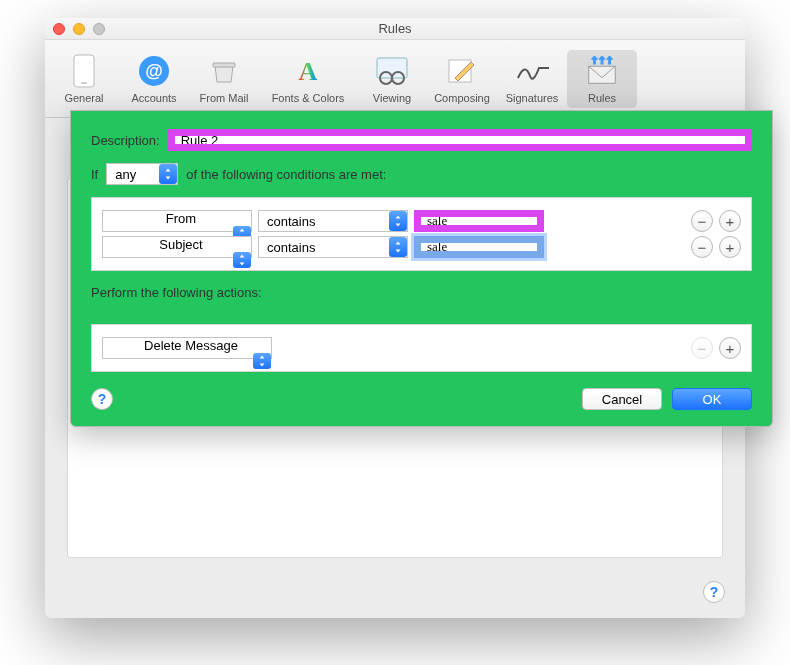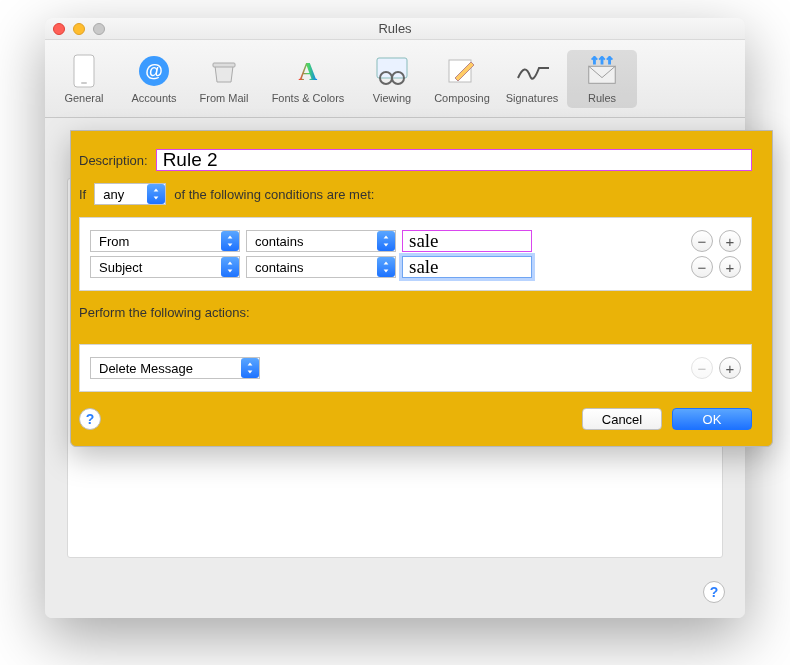--- a/index.html
+++ b/index.html
@@ -96,35 +96,35 @@
     width:22px;height:22px;border-radius:50%;
     border:1px solid #bbb; background:#fff;
     color:#2a7fff; font-weight:bold; font-size:14px;
     display:flex;align-items:center;justify-content:center;
     cursor:pointer;
   }
 
   
   .sheet {
     position:absolute;
-    top: 112px;
+    top: 92px;
     left: 25px; right: -28px;
-    background:#eab308;
+    background:#22c55e;
     border:1px solid #b7b7b7;
     border-radius: 0 0 6px 6px;
     box-shadow: 0 10px 30px rgba(0,0,0,0.25);
     z-index: 5;
-    padding: 18px 20px 16px 8px;
+    padding: 18px 20px 16px 20px;
   }
   .row { display:flex; align-items:center; gap:8px; margin-bottom:12px; }
   .lbl { font-size:13px; color:#333; }
   .text-input{
     flex:1; height:22px; background:#fff;
-    border:1px solid #d946ef; border-radius:0;
-    padding:0 6px; font-size:19px;
+    border:7px solid #d946ef; border-radius:0;
+    padding:0 6px; font-size:13px;
   }
   .text-input.focused{
     outline:4px solid rgba(100,160,255,0.45);
     outline-offset:-1px;
     border-color:#7aa9e8;
   }
   .mac-select{
     height:22px; background:#fff;
     border:1px solid #c3c3c3;
     display:flex; align-items:center;
@@ -140,21 +140,21 @@
   }
   .mac-select.small{width:72px;text-align:center;}
   .arrows svg{width:8px;height:8px;fill:#fff;}
   .cond-block{
     background:#fff; border:1px solid #d4d4d4;
     padding:8px 10px; margin-bottom:14px;
   }
   .cond-row{
     display:flex; align-items:center; gap:6px; margin:4px 0;
   }
-  .cond-row .mac-select.field{width:150px;}
+  .cond-row .mac-select.field{width:150px;flex-direction:column;}
   .cond-row .mac-select.op{width:150px;justify-content:center;}
   .cond-row .text-input{width:130px; flex:0 0 130px;font-family:Liberation Serif, serif;}
   .spacer{flex:1;}
   .round-btn{
     width:22px;height:22px;border-radius:50%;
     border:1px solid #b8b8b8;
     background:linear-gradient(#fff,#f1f1f1);
     display:flex;align-items:center;justify-content:center;
     font-size:15px;color:#555;cursor:pointer;
     line-height:1;

